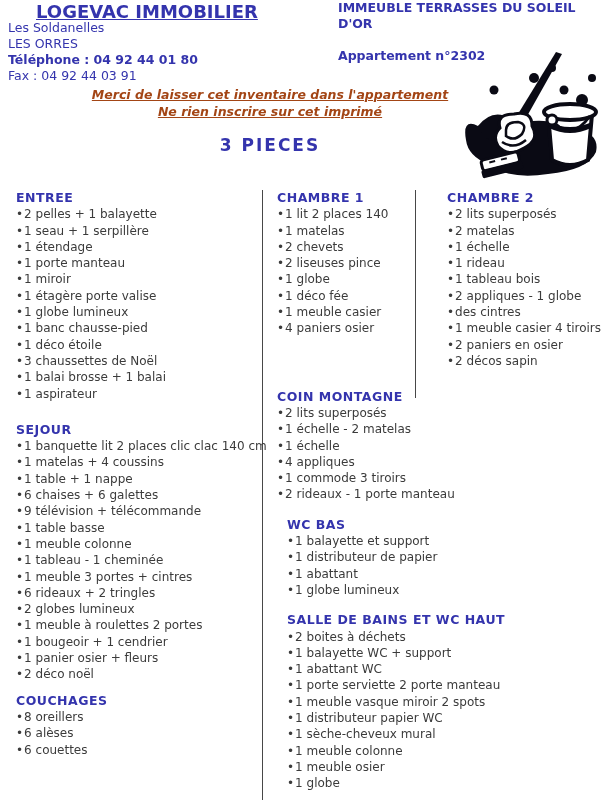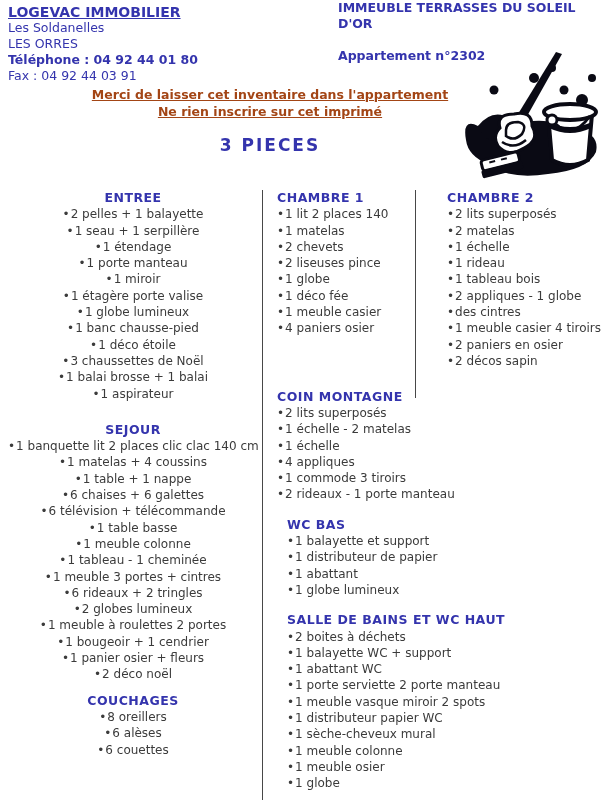--- a/index.html
+++ b/index.html
@@ -4,37 +4,37 @@
 <style>
   html,body{margin:0;padding:0;}
   body{
     width:611px;height:800px;position:relative;overflow:hidden;
     background:#ffffff;
     font-family:"DejaVu Sans","Liberation Sans",sans-serif;
     color:#3b3b3b;
   }
   
   .hdr-left{position:absolute;left:8px;top:4px;font-size:12.5px;line-height:16px;color:#3434ad;}
-  .hdr-left .company{font-weight:bold;text-decoration:underline;font-size:14px;}
+  .hdr-left .company{font-weight:bold;text-decoration:underline;font-size:18px;margin-left:28px;}
   .hdr-left .phone{font-weight:bold;}
   
   .hdr-right{position:absolute;left:338px;top:0;font-size:12.5px;line-height:16px;color:#3434ad;font-weight:bold;}
   .hdr-right .apt{margin-top:16px;}
   
   .clipart{position:absolute;left:448px;top:48px;width:160px;height:132px;}
   
   .notice{position:absolute;left:0;top:86px;width:540px;text-align:center;
-    font-size:12.5px;line-height:17px;font-weight:bold;color:#a34515;}
+    font-size:12.5px;line-height:17px;font-style:italic;font-weight:bold;color:#a34515;}
   .notice span{text-decoration:underline;}
   
   .doc-title{position:absolute;left:0;top:134px;width:540px;text-align:center;
     font-size:17px;line-height:23px;font-weight:bold;color:#3434ad;letter-spacing:2px;}
   
   .col{position:absolute;top:190px;font-size:12px;line-height:16.3px;white-space:nowrap;}
-  .col-1{left:8px;width:250px;text-align:center;}
+  .col-1{left:16px;width:250px;}
   .col-2{left:277px;width:135px;}
   .col-3{left:447px;width:178px;}
   .section-title{font-weight:bold;color:#3434ad;font-size:12.5px;letter-spacing:0.5px;}
   .item .bullet{margin-right:1px;}
   .vline{position:absolute;width:1px;background:#474747;}
   .vline-1{left:262px;top:190px;height:610px;}
   .vline-2{left:415px;top:190px;height:208px;}
 </style>
 </head>
 <body>
@@ -112,21 +112,21 @@
       <div class="item"><span class="bullet">•</span><span>3 chaussettes de Noël</span></div>
       <div class="item"><span class="bullet">•</span><span>1 balai brosse + 1 balai</span></div>
       <div class="item"><span class="bullet">•</span><span>1 aspirateur</span></div>
     </div>
     <div class="section" style="margin-top: 20px;">
       <div class="section-title">SEJOUR</div>
       <div class="item"><span class="bullet">•</span><span>1 banquette lit 2 places clic clac 140 cm</span></div>
       <div class="item"><span class="bullet">•</span><span>1 matelas + 4 coussins</span></div>
       <div class="item"><span class="bullet">•</span><span>1 table + 1 nappe</span></div>
       <div class="item"><span class="bullet">•</span><span>6 chaises + 6 galettes</span></div>
-      <div class="item"><span class="bullet">•</span><span>6 télévision + télécommande</span></div>
+      <div class="item"><span class="bullet">•</span><span>9 télévision + télécommande</span></div>
       <div class="item"><span class="bullet">•</span><span>1 table basse</span></div>
       <div class="item"><span class="bullet">•</span><span>1 meuble colonne</span></div>
       <div class="item"><span class="bullet">•</span><span>1 tableau - 1 cheminée</span></div>
       <div class="item"><span class="bullet">•</span><span>1 meuble 3 portes + cintres</span></div>
       <div class="item"><span class="bullet">•</span><span>6 rideaux + 2 tringles</span></div>
       <div class="item"><span class="bullet">•</span><span>2 globes lumineux</span></div>
       <div class="item"><span class="bullet">•</span><span>1 meuble à roulettes 2 portes</span></div>
       <div class="item"><span class="bullet">•</span><span>1 bougeoir + 1 cendrier</span></div>
       <div class="item"><span class="bullet">•</span><span>1 panier osier + fleurs</span></div>
       <div class="item"><span class="bullet">•</span><span>2 déco noël</span></div>

